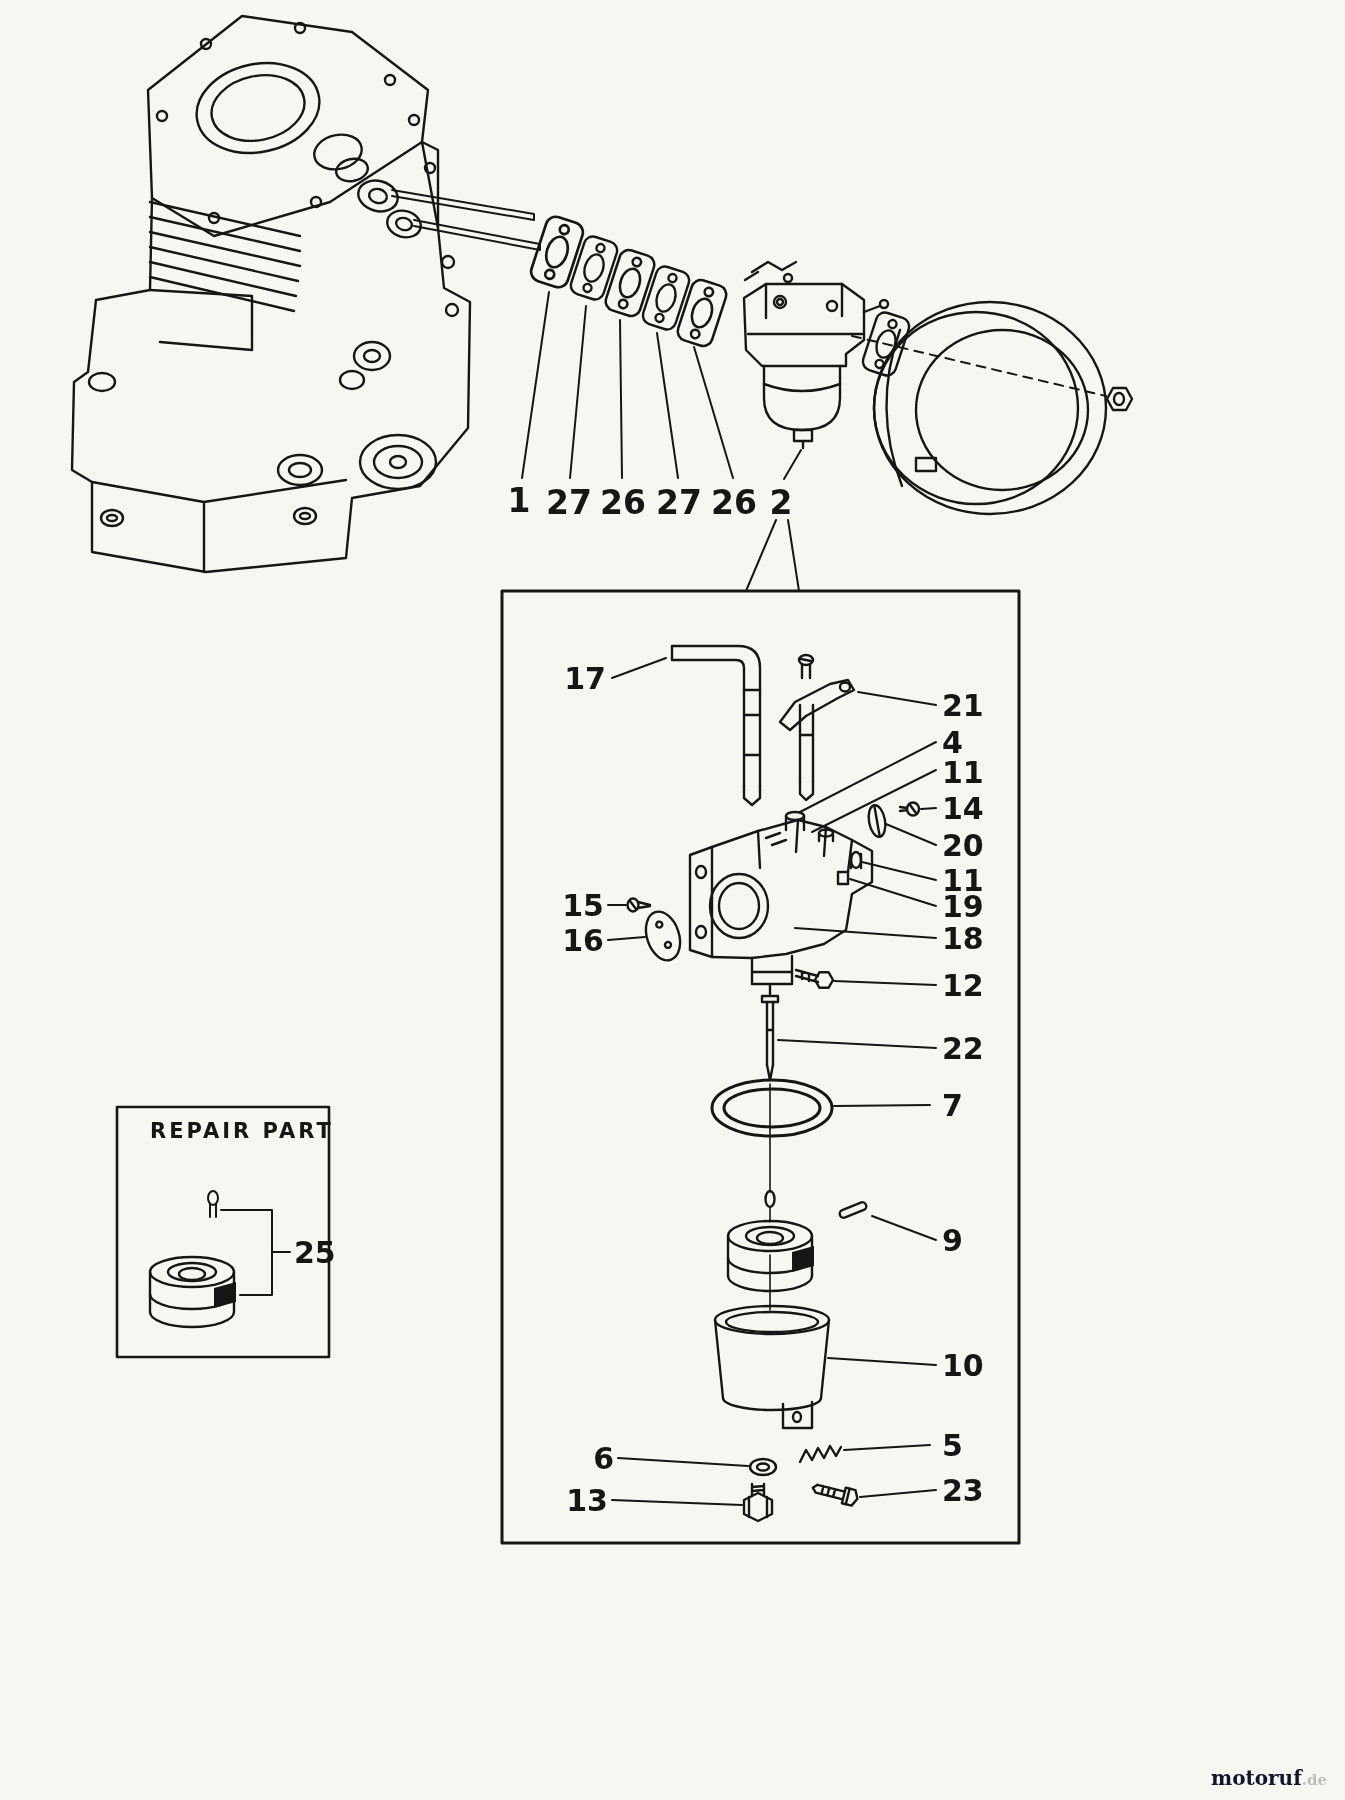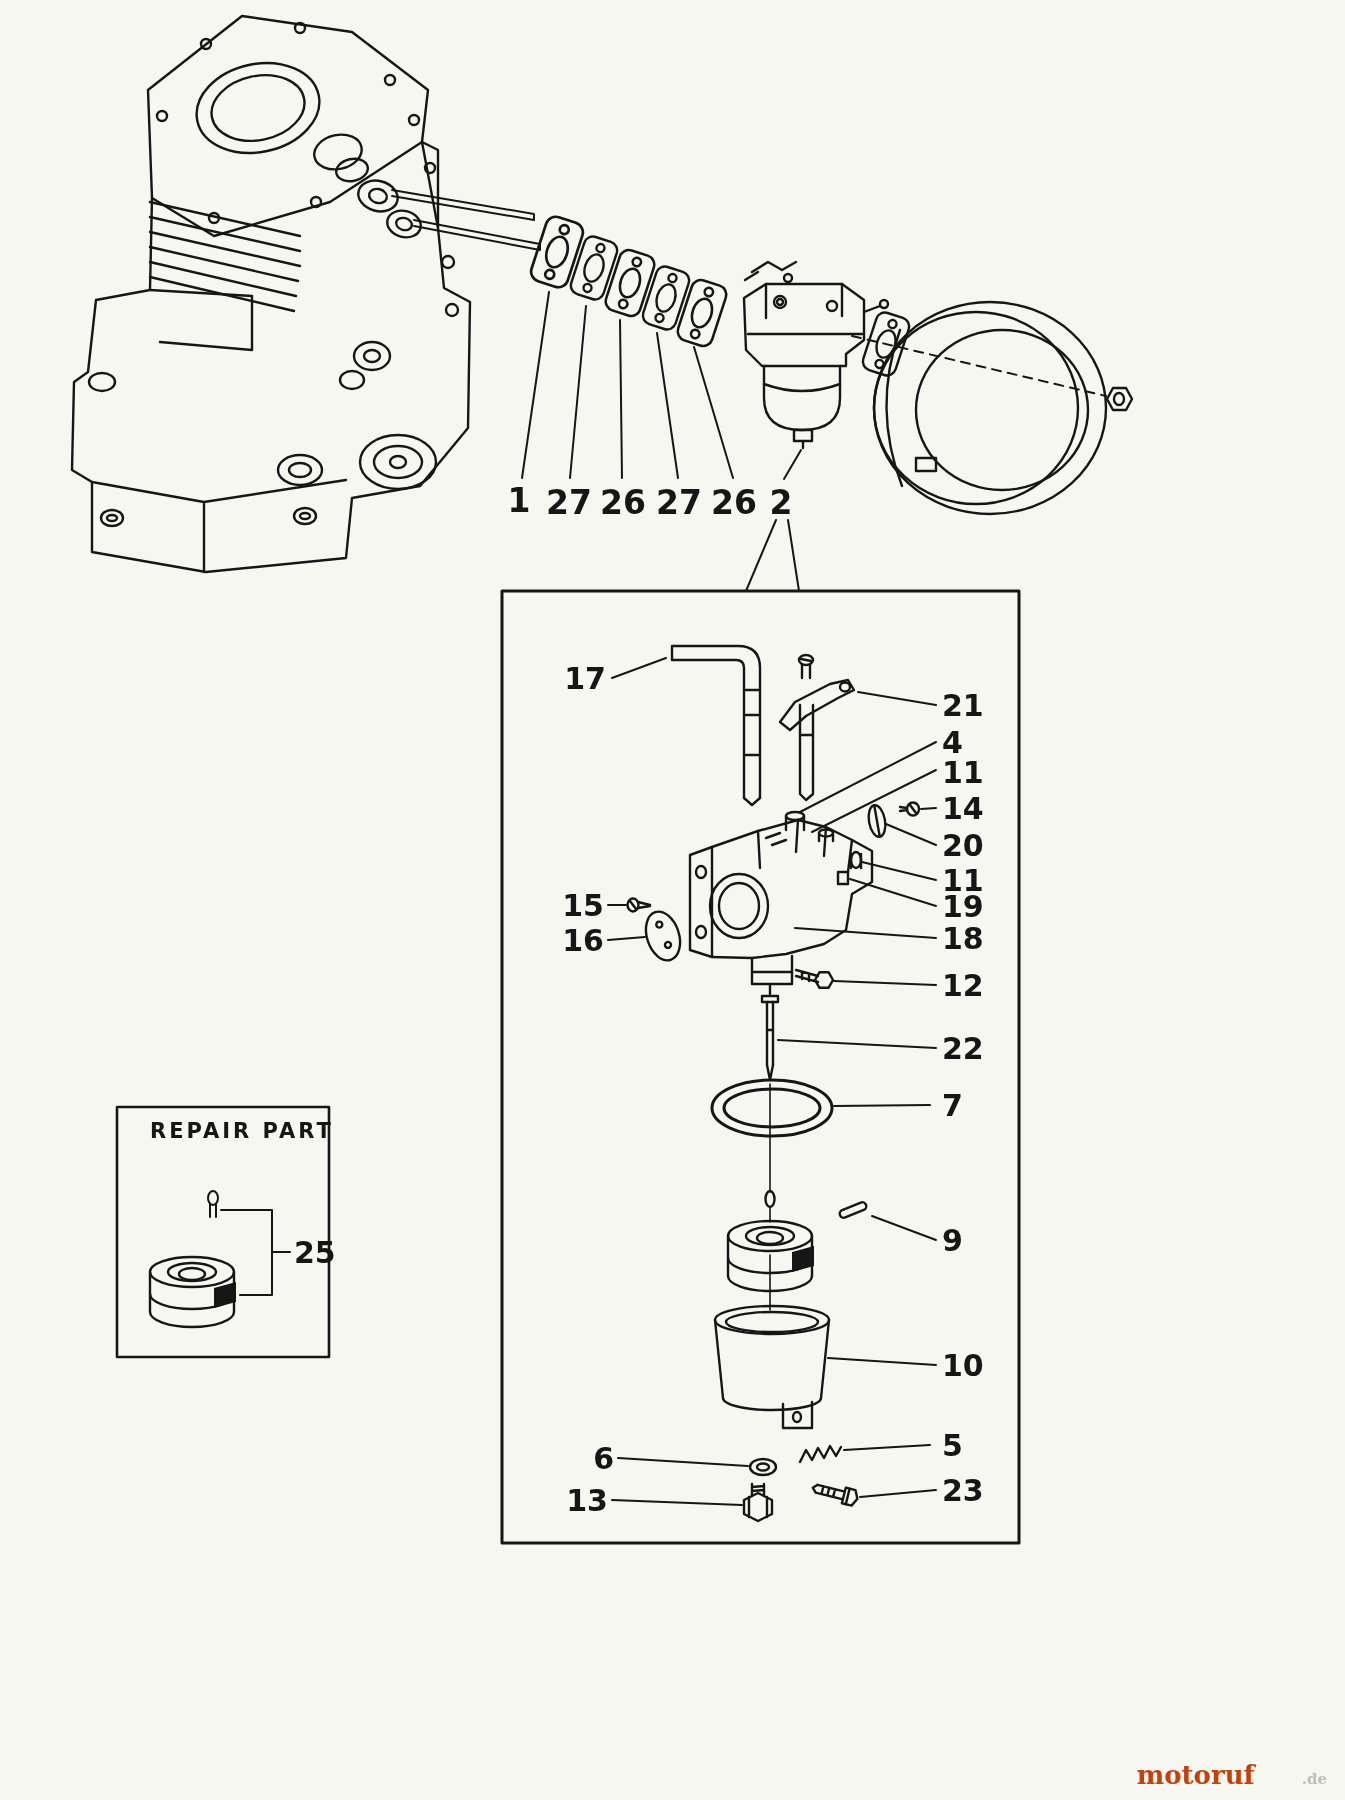--- a/index.html
+++ b/index.html
@@ -5,22 +5,22 @@
   html,body{margin:0;padding:0;}
   body{background:#e9e9e5;}
   .page{position:relative;width:1345px;height:1800px;background:#f7f7f2;overflow:hidden;
         font-family:"DejaVu Sans",sans-serif;}
   .page svg{position:absolute;left:0;top:0;}
   text.num{font-size:30px;font-weight:bold;fill:#161616;stroke:none;font-family:"DejaVu Sans",sans-serif;}
   text.numLg{font-size:33px;}
   text.title{font-size:21px;font-weight:bold;letter-spacing:3px;fill:#161616;stroke:none;
              font-family:"DejaVu Sans",sans-serif;}
   .wm{position:absolute;right:18px;bottom:10px;font-family:"DejaVu Serif",serif;font-weight:bold;}
-  .wm .brand{font-size:26px;color:#c2410c;}
-  .wm .tld{font-size:15px;color:#bcc1b7;margin-left:47px;}
+  .wm .brand{font-size:20px;color:#0f172a;}
+  .wm .tld{font-size:15px;color:#bcc1b7;}
 </style>
 </head>
 <body>
 
 <div class="page">
 <svg width="1345" height="1800" viewBox="0 0 1345 1800">
   <defs>
     <g id="gasketShape">
       <rect x="-17" y="-30" width="34" height="60" rx="9"></rect>
       <ellipse cx="0" cy="0" rx="9" ry="14"></ellipse>

